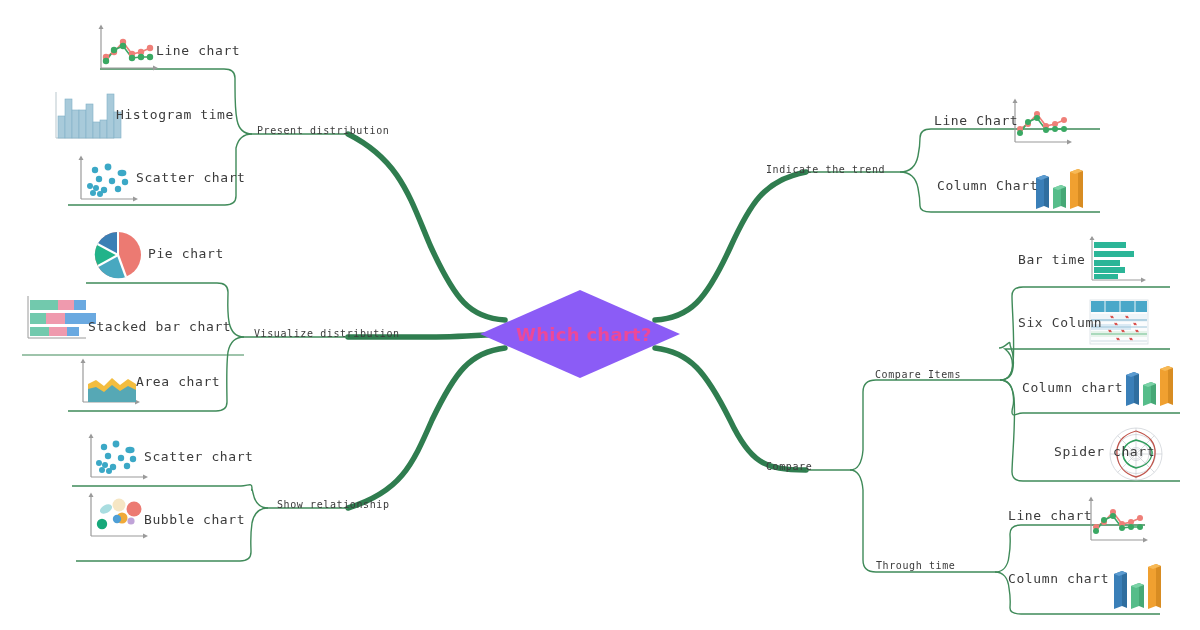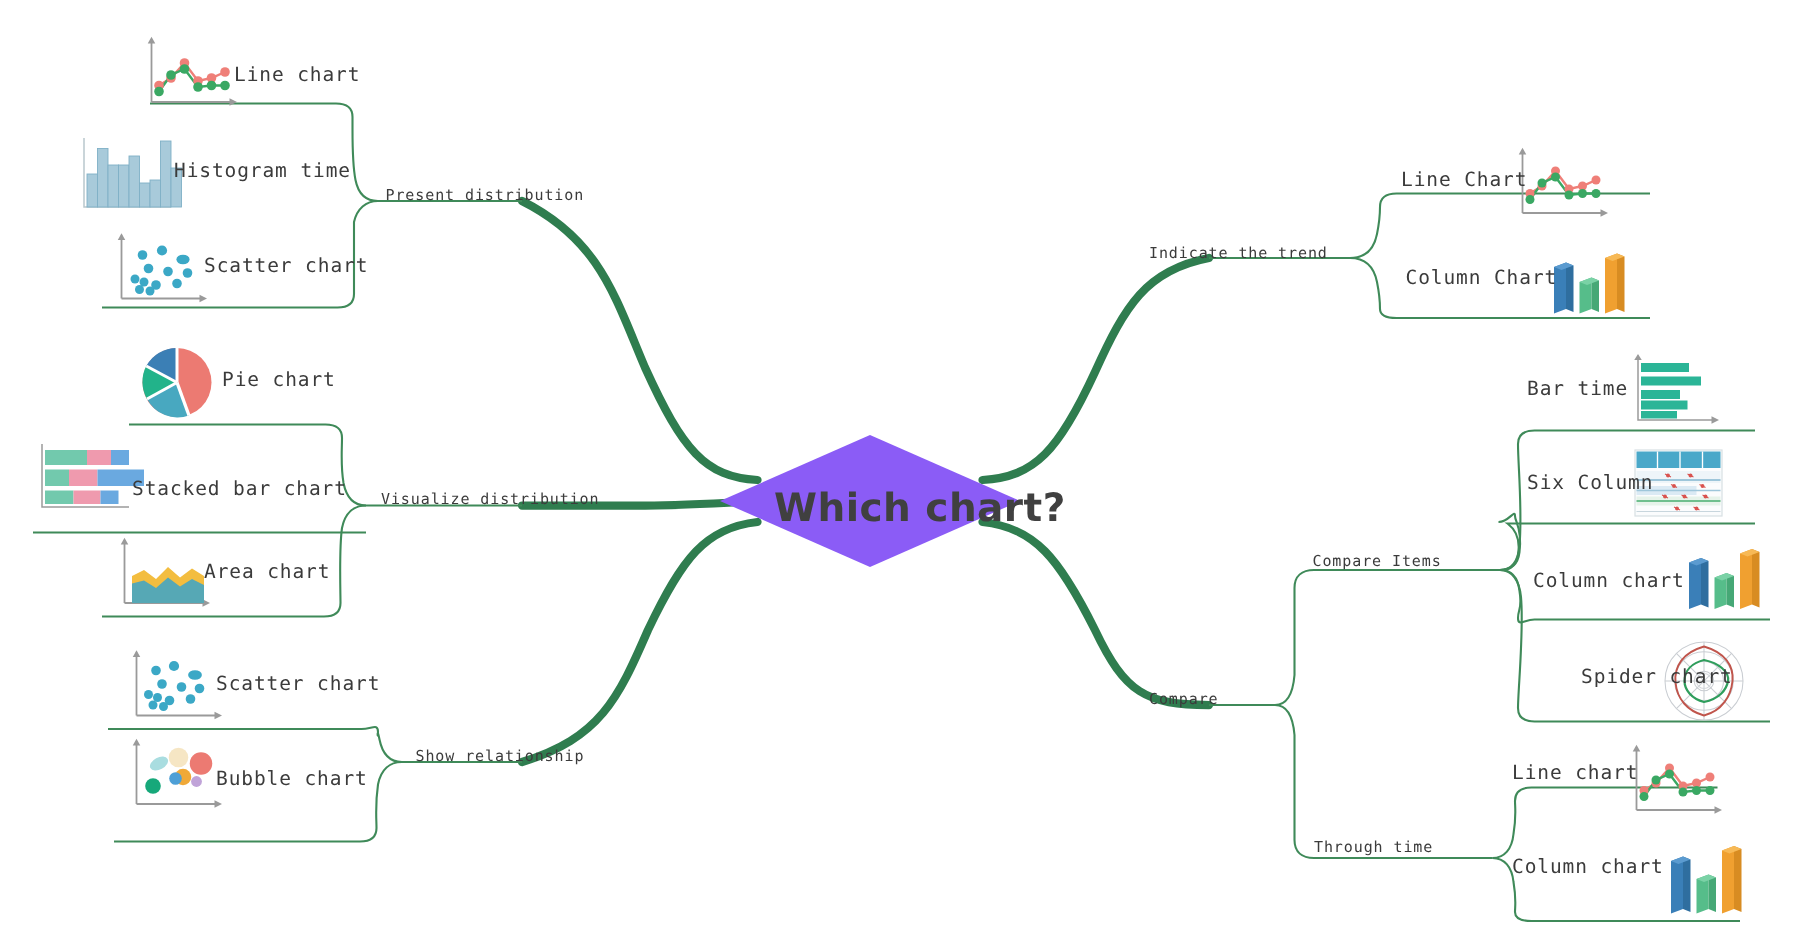--- a/index.html
+++ b/index.html
@@ -3,21 +3,21 @@
 <meta charset="utf-8">
 <style>
   html,body{margin:0;padding:0;background:#ffffff;}
   body{width:1200px;height:630px;overflow:hidden;
        font-family:"DejaVu Sans Mono","Liberation Mono",monospace;}
   #stage{position:relative;width:1200px;height:630px;background:#fff;}
   #wires{position:absolute;left:0;top:0;width:1200px;height:630px;}
   .lbl{position:absolute;color:#3b3b3b;font-size:13px;letter-spacing:.6px;
        white-space:nowrap;line-height:1;}
   .lbl.big{font-size:10px;}
-  .center-text{position:absolute;color:#404040;font-weight:bold;font-size:26px;
+  .center-text{position:absolute;color:#ec4899;font-weight:bold;font-size:18px;
        letter-spacing:.3px;white-space:nowrap;
        font-family:"DejaVu Sans","Liberation Sans",sans-serif;}
 </style>
 </head>
 <body>
 
 <div id="stage">
 
   <svg id="wires" viewBox="0 0 1200 630">
     <defs>

